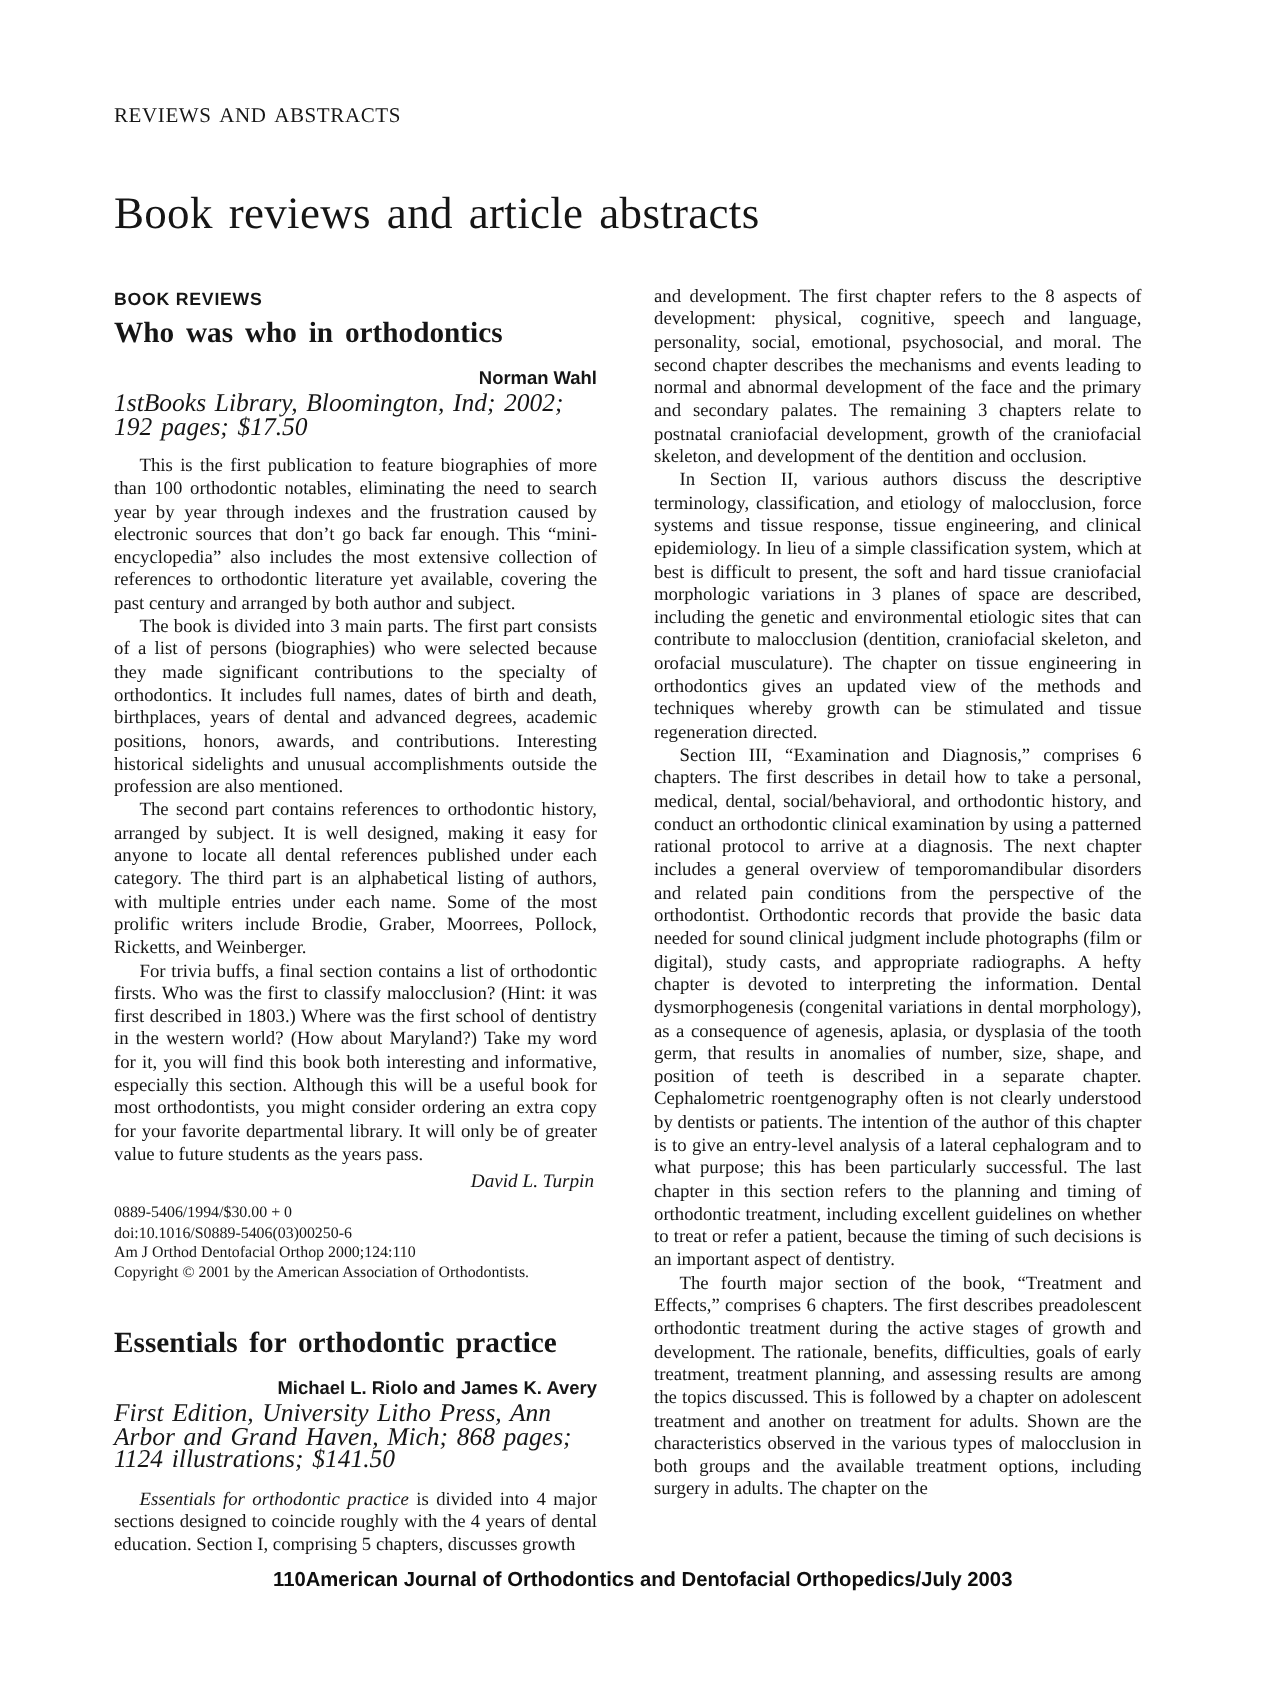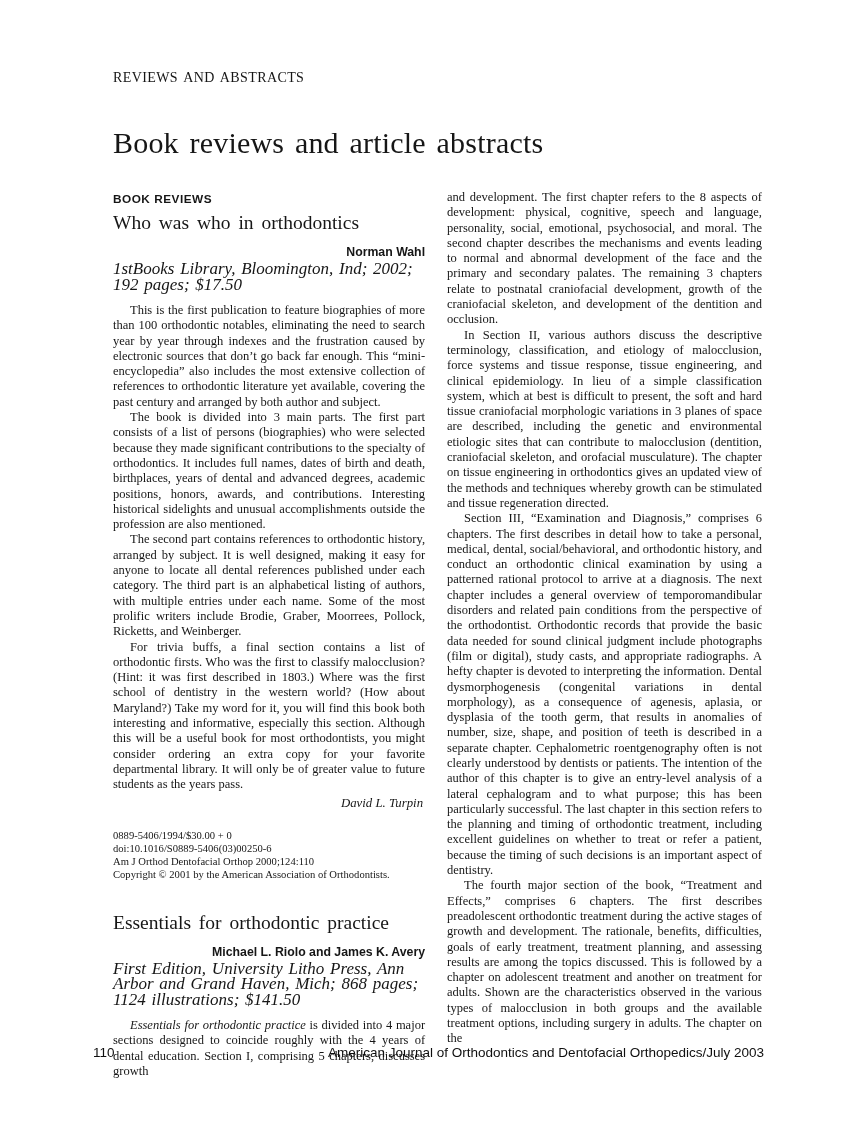--- a/index.html
+++ b/index.html
@@ -1,54 +1,54 @@
 <!DOCTYPE html>
 <html><head>
 <meta charset="utf-8">
 <style>
   html,body{margin:0;padding:0;background:#ffffff;}
   .page{
     position:relative;
     width:844px;height:1122px;
     background:#ffffff;
     box-sizing:border-box;
-    padding:70px 82px 0 113px;
+    padding:70px 82px 0 76px;
     font-family:"Liberation Serif","DejaVu Serif",serif;
     color:#161616;
     overflow:hidden;
   }
   .running-head{
     font-size:14px;
     letter-spacing:0.4px;
     word-spacing:2px;
   }
   .page-title{
     font-size:30px;
     font-weight:400;
     margin:40px 0 0 0;
     letter-spacing:0.2px;
     word-spacing:3px;
   }
   .columns{
     display:flex;
-    gap:22px;
+    gap:38px;
     margin-top:30px;
   }
   .col-left{width:322px;}
   .col-right{width:325px;}
   .section-label{
     font-family:"Liberation Sans","DejaVu Sans",sans-serif;
     font-weight:700;
     font-size:11.8px;
     letter-spacing:0.5px;
     margin:2px 0 6px 0;
   }
   .review-title{
     font-size:19.5px;
-    font-weight:400;
+    font-weight:700;
     margin:4px 0 11px 0;
     word-spacing:3px;
   }
   .review-title.second{margin-top:30px;}
   .author{
     font-family:"Liberation Sans","DejaVu Sans",sans-serif;
     font-weight:700;
     font-size:12.3px;
     margin:0 0 2px 0;
     text-align:right;
@@ -65,35 +65,35 @@
     font-size:12.5px;
     line-height:15.3px;
     text-align:justify;
   }
   p.indent{text-indent:17px;}
   .signature{
     font-style:italic;
     text-align:right;
     font-size:12.8px;
     line-height:16px;
-    margin:2px 2px 18px 0;
+    margin:2px 2px 7px 0;
   }
   .footnotes{
     font-size:10.6px;
     line-height:13.3px;
     margin-top:3px;
   }
   .footer{
     position:absolute;
     left:93px;right:80px;bottom:62px;
     display:flex;
-    justify-content:space-between;
+    justify-content:center;
     align-items:baseline;
     font-family:"Liberation Sans","DejaVu Sans",sans-serif;
-    font-weight:400;
+    font-weight:700;
     font-size:13.5px;
     color:#0f0f0f;
   }
 </style>
 </head>
 <body>
 
 <div class="page">
 
   <div class="running-head">REVIEWS AND ABSTRACTS</div>

